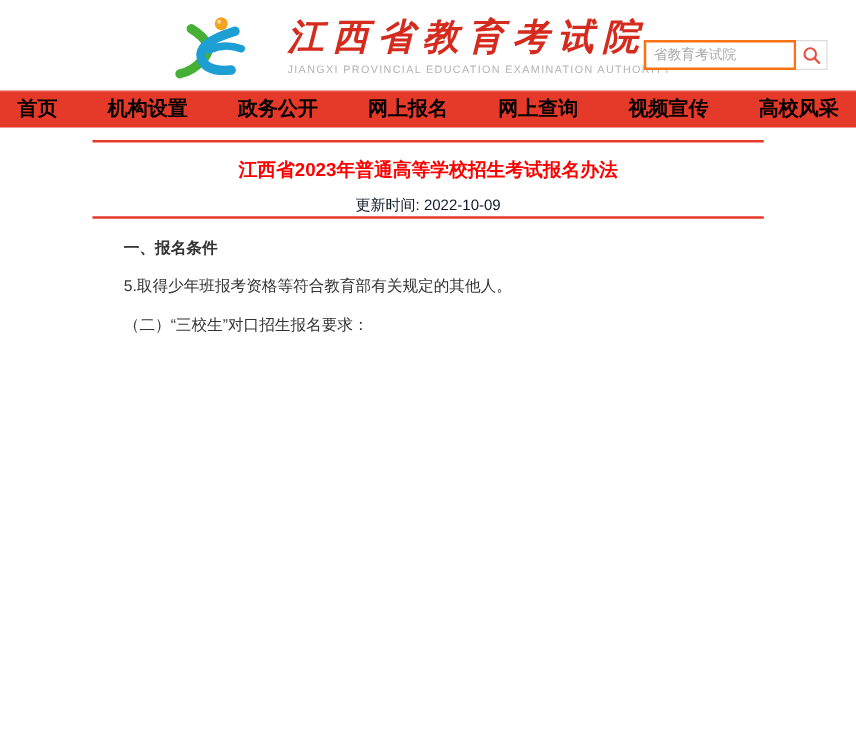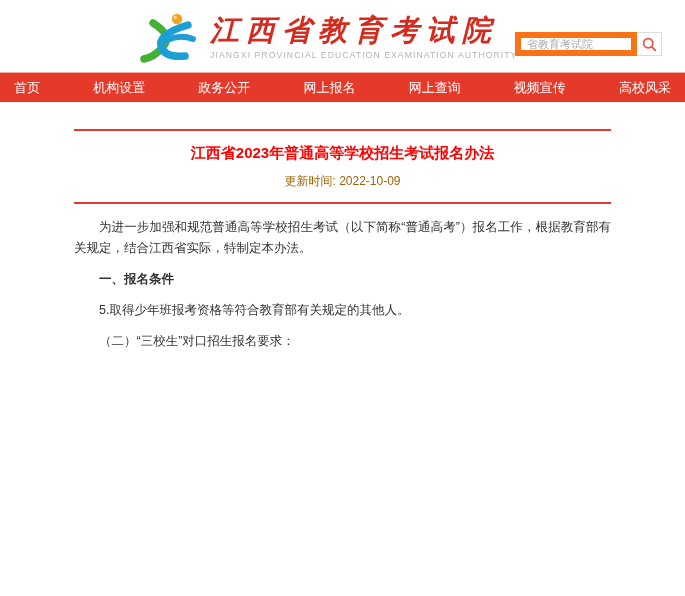--- a/index.html
+++ b/index.html
@@ -1,46 +1,46 @@
 <!DOCTYPE html>
 <html><head>
 <meta charset="utf-8">
 <style>
   * { margin: 0; padding: 0; box-sizing: border-box; }
   html, body { width: 685px; height: 596px; background: #ffffff; overflow: hidden;
     font-family: "Liberation Sans", "DejaVu Sans", sans-serif; }
 
   
   .header { height: 72px; background: #ffffff; position: relative; }
-  .logo-wrap { position: absolute; left: 140px; top: 12px; display: flex; align-items: flex-start; }
+  .logo-wrap { position: absolute; left: 140px; top: 12px; display: flex; align-items: flex-start; gap: 20px; }
   .logo-mark { width: 62px; height: 52px; }
   .logo-text { margin-left: 8px; }
   .site-name { color: #d42b1e; font-size: 29px; font-weight: bold; letter-spacing: 7px;
     font-family: "Liberation Serif", "DejaVu Serif", serif; font-style: italic; line-height: 36px; white-space: nowrap; }
   .site-subtitle { color: #b3b3b3; font-size: 8.6px; letter-spacing: 1.1px; margin-top: 2px; white-space: nowrap; }
 
   .search-box { position: absolute; right: 23px; top: 32px; display: flex; align-items: center; }
-  .search-input { width: 122px; height: 24px; border: 6px solid #f97316; outline: none;
+  .search-input { width: 122px; height: 24px; border: 2px solid #f97316; outline: none;
     font-size: 11px; color: #555; padding: 0 6px; }
   .search-input::placeholder { color: #a9a9a9; }
   .search-btn { width: 25px; height: 24px; border: 1px solid #dcdcdc; border-left: none;
     background: #ffffff; display: flex; align-items: center; justify-content: center; cursor: pointer; }
 
   
   .nav { height: 30px; background: #e5392a; border-top: 1px solid #f2aca4;
     display: flex; align-items: center; justify-content: space-between; padding: 0 14px; }
-  .nav-item { color: #ffffff; font-size: 13px; font-weight: normal; text-decoration: none;
+  .nav-item { color: #000000; font-size: 16px; font-weight: bold; text-decoration: none;
     cursor: pointer; white-space: nowrap; }
 
   
-  .content { width: 537px; margin: 0 auto; padding-top: 27px; }
+  .content { width: 537px; margin: 0 auto; padding-top: 10px; }
   .red-line { border: none; border-top: 2px solid #e5392a; height: 0; }
   .article-title { color: #ff0000; font-size: 15px; font-weight: bold; text-align: center;
     margin: 13px 0 10px 0; }
-  .article-meta { color: #a16207; font-size: 12px; text-align: center; margin-bottom: 12px; }
+  .article-meta { color: #0f172a; font-size: 12px; text-align: center; }
   .article-body { padding-top: 3px; }
   .para { color: #333333; font-size: 12.5px; line-height: 21px; text-indent: 2em;
     margin: 10px 0; text-align: justify; }
   .para.bold { font-weight: bold; }
 </style>
 </head>
 <body>
 
 <div class="header">
   <div class="logo-wrap">
@@ -77,18 +77,17 @@
     <a class="nav-item">视频宣传</a>
     <a class="nav-item">高校风采</a>
   </div>
 
 <div class="content">
   <hr class="red-line">
   <div class="article-title">江西省2023年普通高等学校招生考试报名办法</div>
   <div class="article-meta">更新时间: 2022-10-09</div>
   <hr class="red-line">
   <div class="article-body">
-      <p class="para">为进一步加强和规范普通高等学校招生考试（以下简称“普通高考”）报名工作，根据教育部有关规定，结合江西省实际，特制定本办法。</p>
       <p class="para bold">一、报名条件</p>
       <p class="para">5.取得少年班报考资格等符合教育部有关规定的其他人。</p>
       <p class="para">（二）“三校生”对口招生报名要求：</p>
     </div>
 </div>
 
 </body></html>

